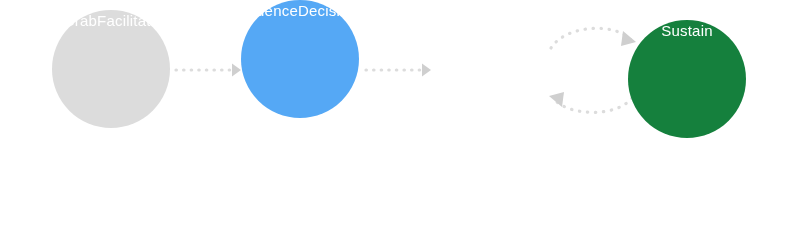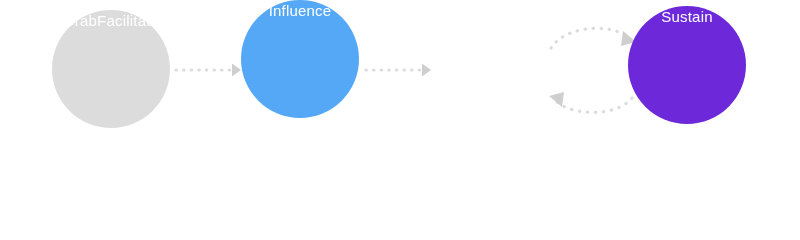--- a/index.html
+++ b/index.html
@@ -74,20 +74,21 @@
     </g>
   </svg>
 
   <div class="node" style="left:52px; top:10px; width:118px; height:118px; background:#dcdcdc;">
     <div class="node-label">Grab</div>
     <div class="node-label">Facilitate</div>
   </div>
 
   <div class="node" style="left:241px; top:0; width:118px; height:118px; background:#55a8f5;">
     <div class="node-label">Influence</div>
+    <div class="node-label">Decisions</div>
   </div>
 
 
-  <div class="node" style="left:628px; top:6px; width:118px; height:118px; background:#6d28d9;gap:32px;">
+  <div class="node" style="left:628px; top:20px; width:118px; height:118px; background:#15803d;gap:32px;">
     <div class="node-label">Sustain</div>
   </div>
 
 </div>
 
 </body></html>

